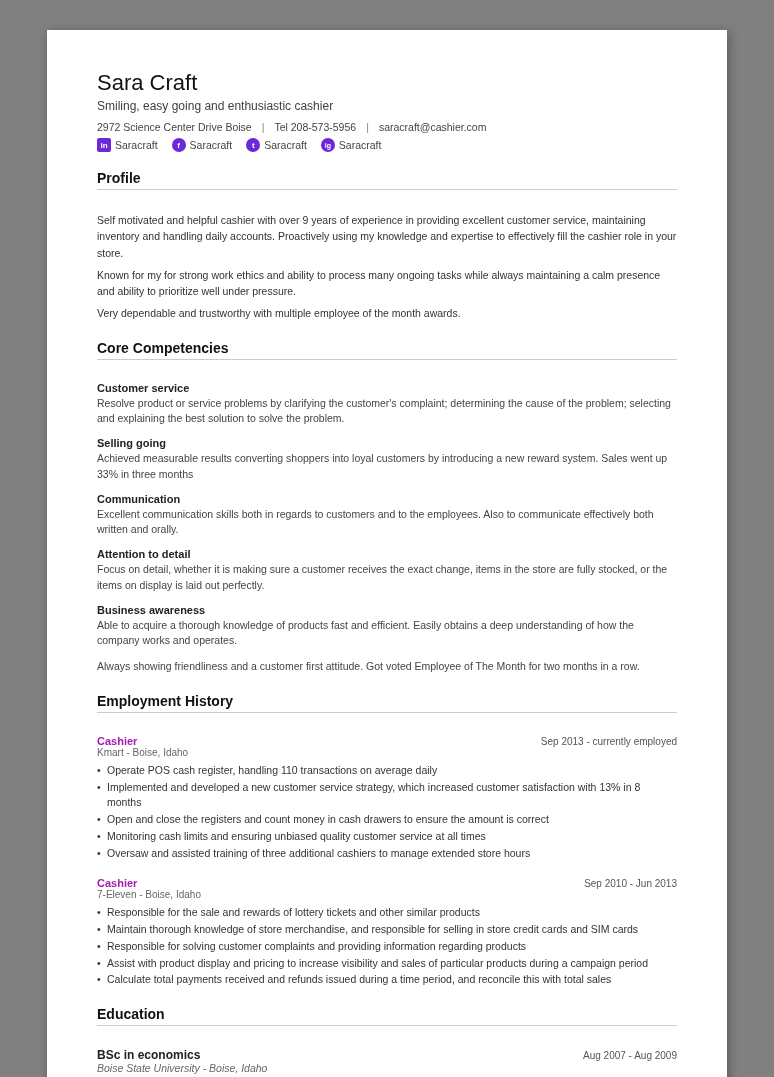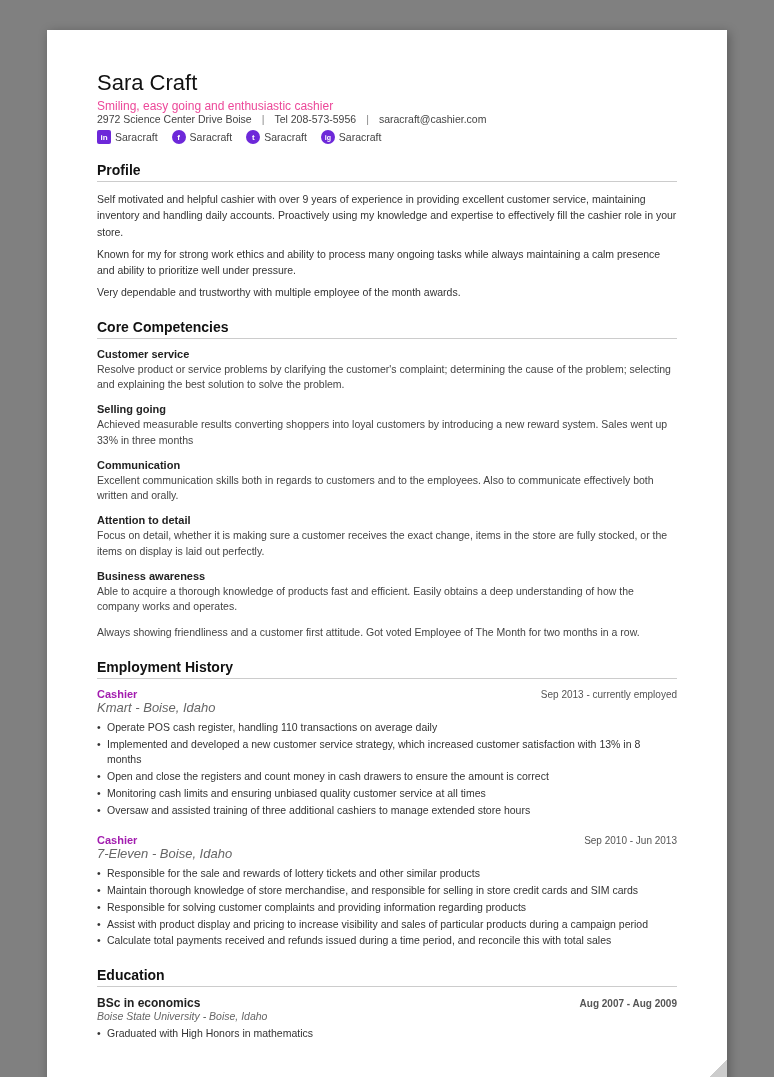--- a/index.html
+++ b/index.html
@@ -32,22 +32,22 @@
     }
 
     .name {
       font-size: 22px;
       font-weight: normal;
       color: #111;
       margin-bottom: 3px;
     }
     .tagline {
       font-size: 12px;
-      color: #ec4899;
-      margin-bottom: 0;
+      color: #404040;
+      margin-bottom: 8px;
     }
     .contact-line {
       font-size: 10.5px;
       color: #444;
       margin-bottom: 5px;
       display: flex;
       align-items: center;
       gap: 6px;
     }
     .contact-line .sep {
@@ -83,21 +83,21 @@
     .social-icon.circle {
       border-radius: 50%;
     }
 
     .section-title {
       font-size: 14px;
       font-weight: bold;
       color: #111;
       border-bottom: 1px solid #ccc;
       padding-bottom: 3px;
-      margin-bottom: 9px;
+      margin-bottom: 22px;
       margin-top: 18px;
     }
 
     .profile-text {
       font-size: 10.5px;
       color: #333;
       line-height: 1.55;
       margin-bottom: 6px;
     }
 
@@ -128,23 +128,22 @@
       font-size: 11px;
       font-weight: bold;
       color: #a21caf;
     }
     .job-dates {
       font-size: 10px;
       color: #555;
       text-align: right;
     }
     .job-company {
-      font-size: 13px;
+      font-size: 10px;
       color: #666;
-      font-style: italic;
       margin-bottom: 5px;
     }
     .job-bullets {
       list-style: none;
       padding: 0;
     }
     .job-bullets li {
       font-size: 10.5px;
       color: #333;
       line-height: 1.5;
@@ -168,21 +167,20 @@
       align-items: baseline;
     }
     .edu-degree {
       font-size: 12px;
       font-weight: bold;
       color: #222;
     }
     .edu-dates {
       font-size: 10px;
       color: #555;
-      font-weight: bold;
     }
     .edu-school {
       font-size: 10.5px;
       color: #666;
       font-style: italic;
       margin-bottom: 4px;
     }
     .edu-bullets {
       list-style: none;
       padding: 0;

